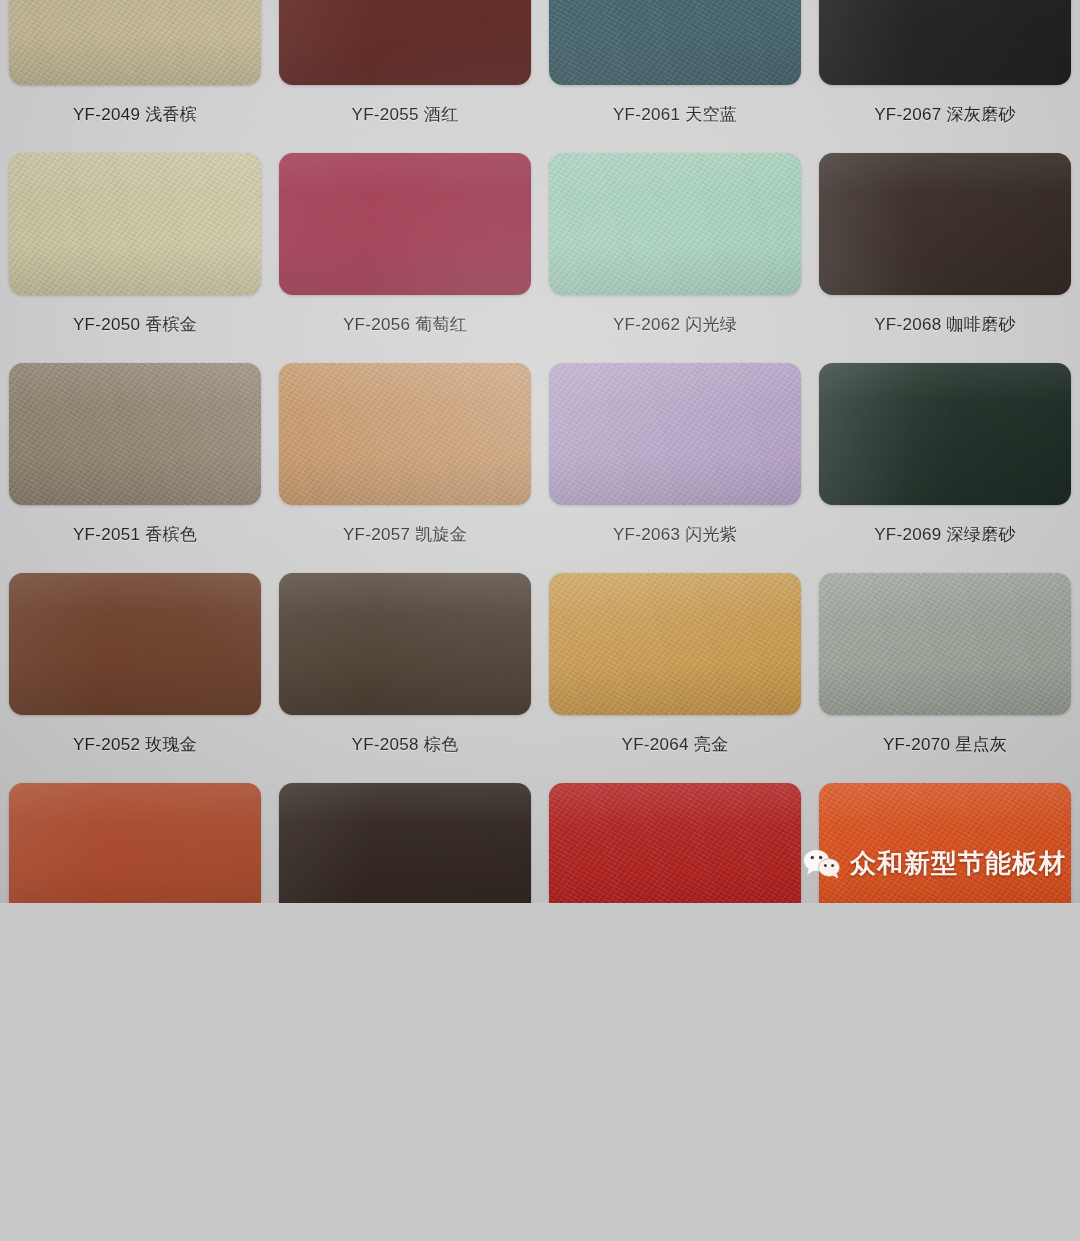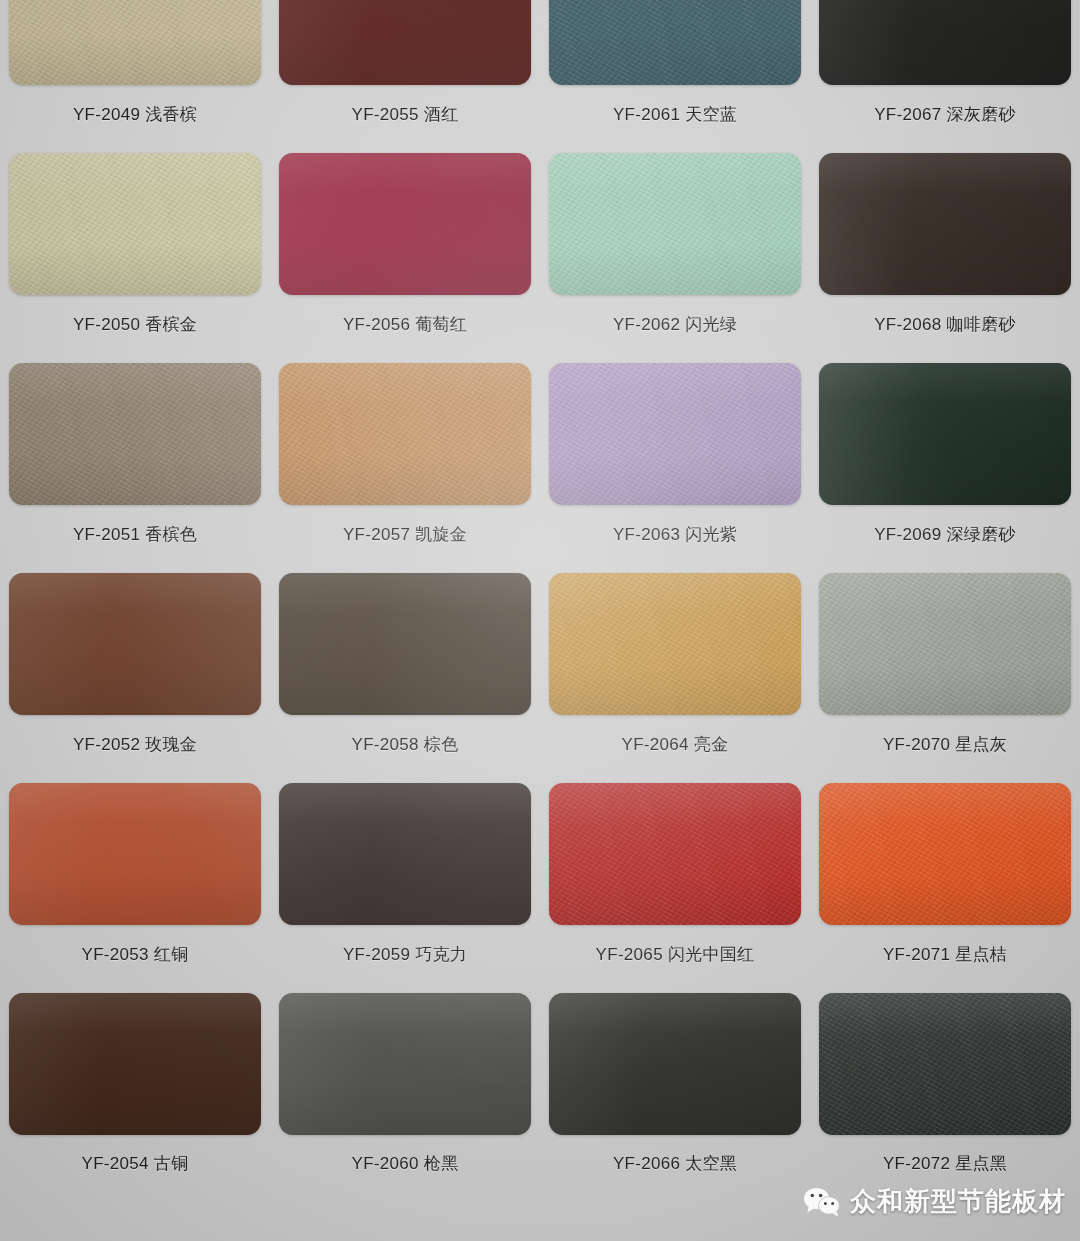--- a/index.html
+++ b/index.html
@@ -4,21 +4,21 @@
 <title>Color Swatch Chart</title>
 <style>
   html, body {
     margin: 0;
     padding: 0;
     background: #c9c9c9;
   }
   #page {
     position: relative;
     width: 1080px;
-    height: 1241px;
+    height: 903px;
     background: linear-gradient(180deg,#d2d2d2 0%, #cdcdcd 30%, #c8c9c8 65%, #c3c4c3 100%);
     font-family: "Liberation Sans", "DejaVu Sans", sans-serif;
     overflow: hidden;
   }
   
   #page:before {
     content: "";
     position: absolute;
     inset: 0;
     pointer-events: none;

